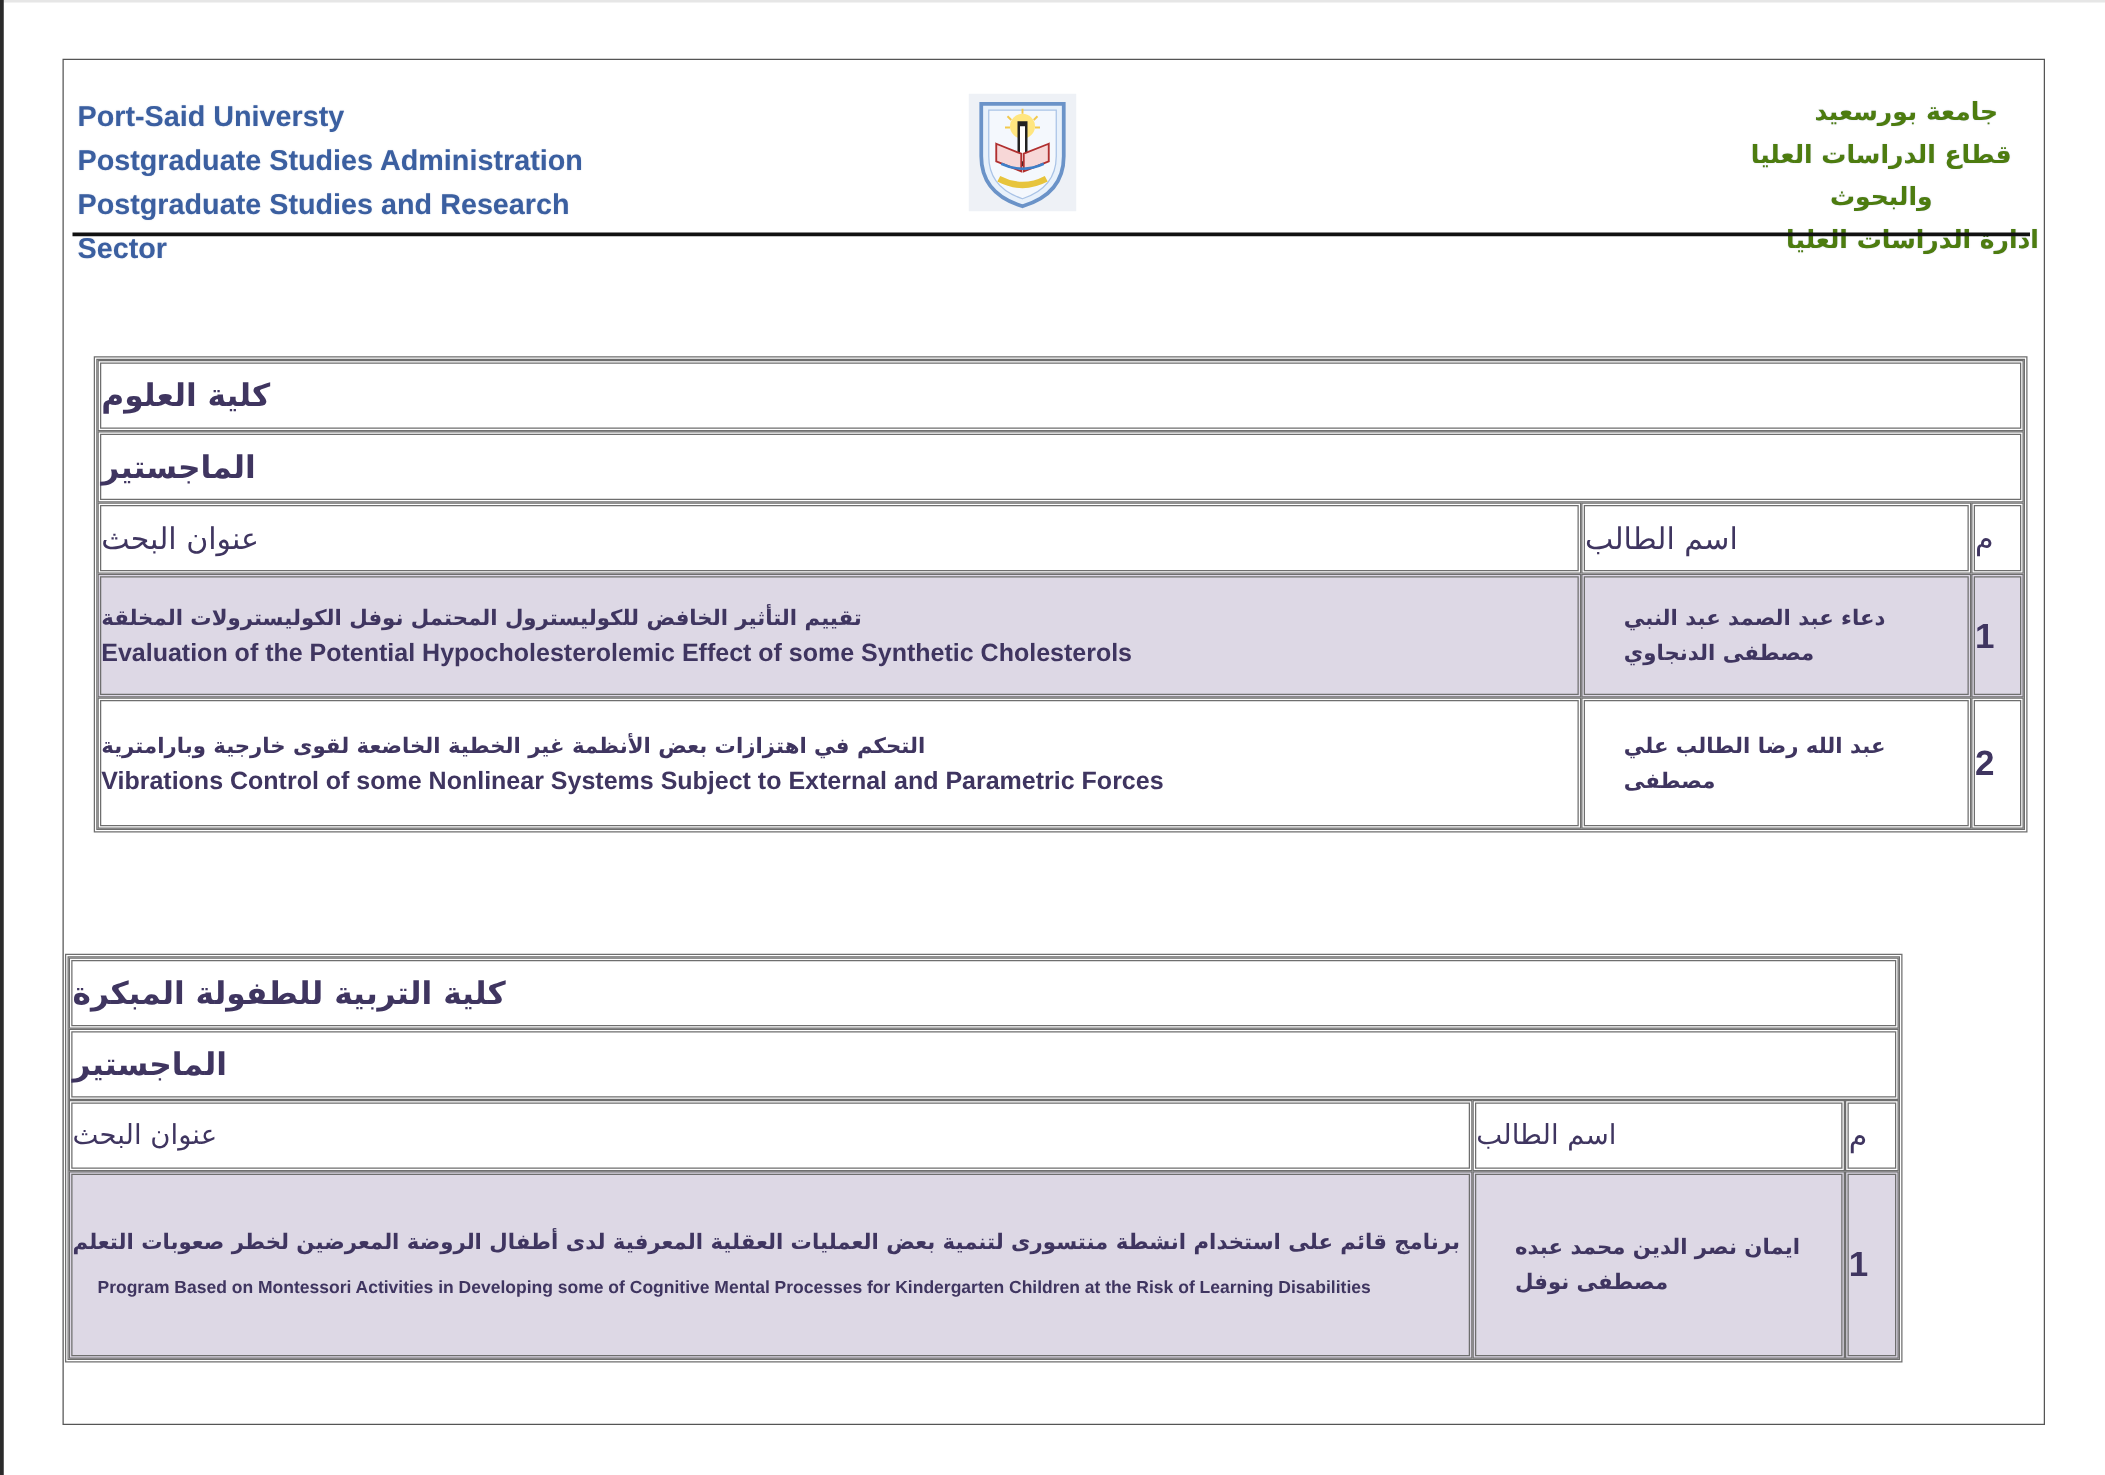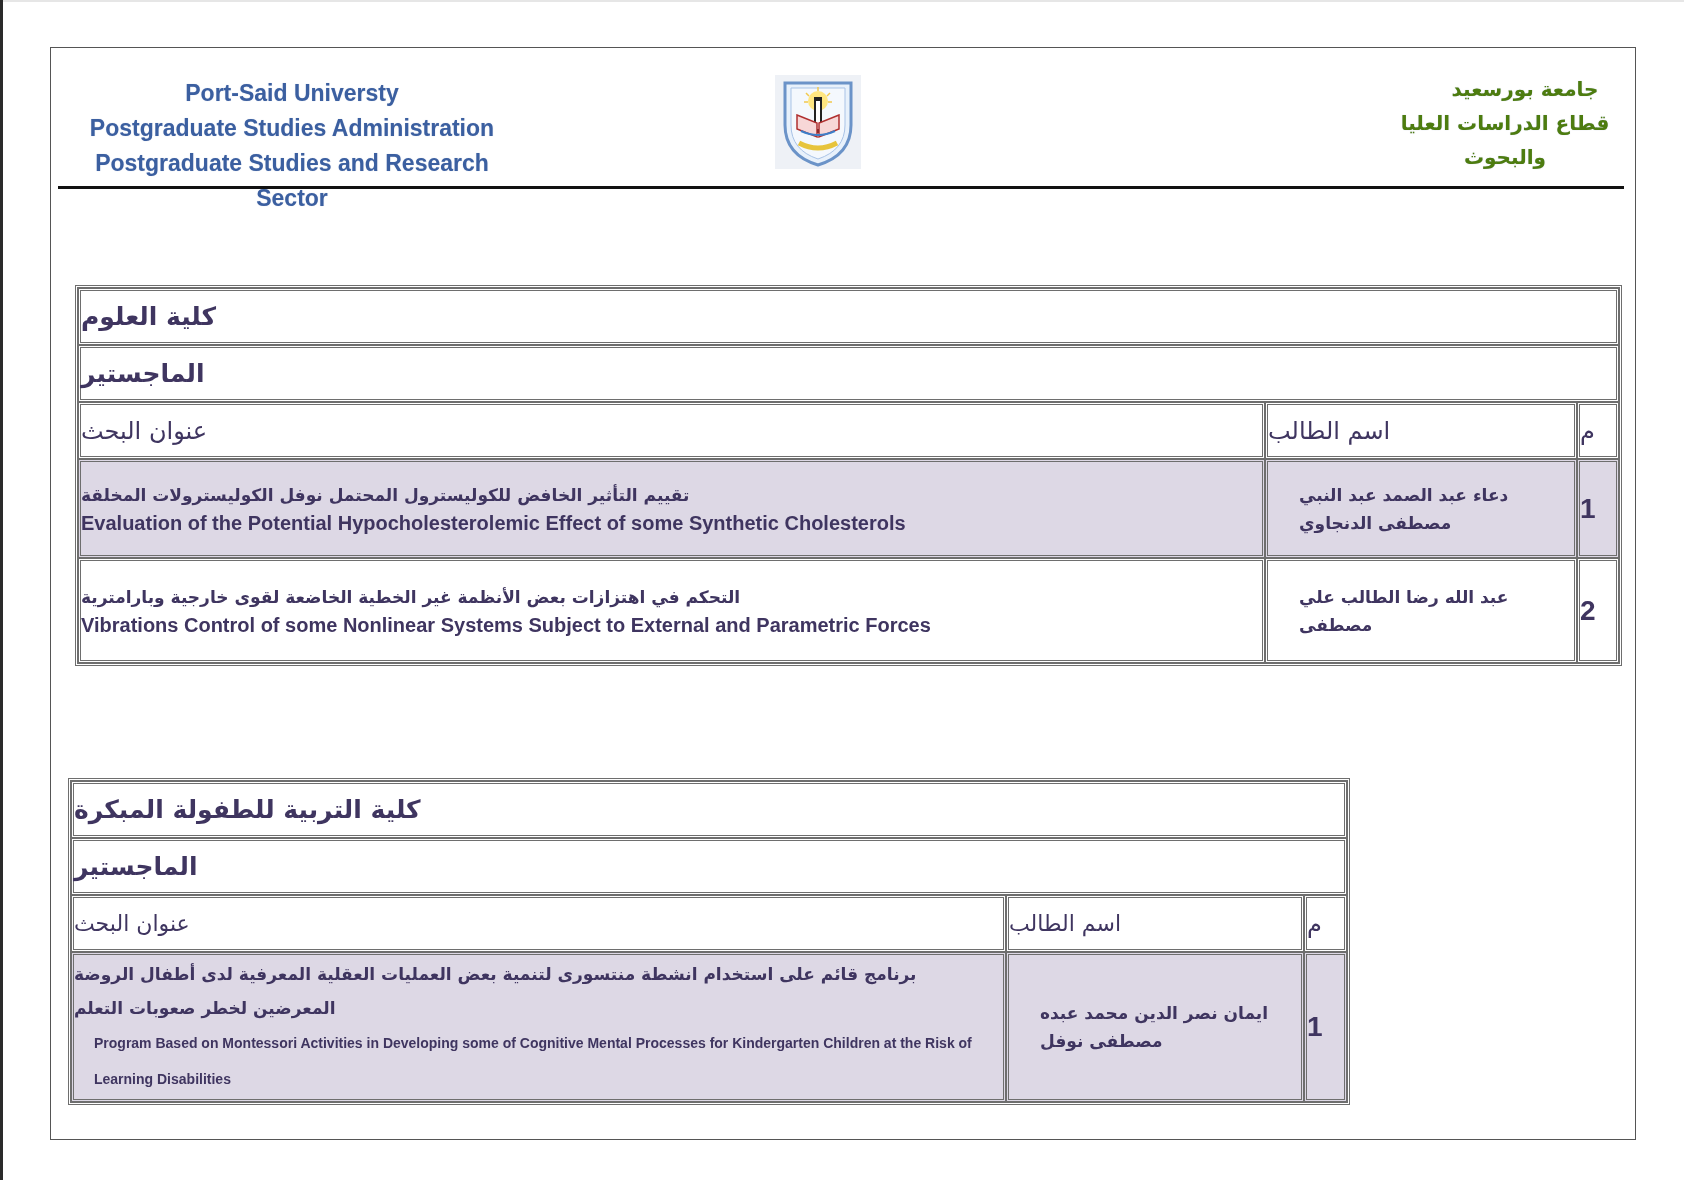--- a/index.html
+++ b/index.html
@@ -8,21 +8,21 @@
     background:#ffffff;
     font-family:"DejaVu Sans", sans-serif;
   }
   .left-edge { position:absolute; left:0; top:0; width:3px; height:1180px; background:#2a2a2a; }
   .top-edge { position:absolute; left:0; top:0; width:1684px; height:2px; background:#e6e6e6; }
   .page-frame {
     position:absolute; left:50px; top:47px; width:1586px; height:1093px;
     border:1px solid #555; box-sizing:border-box;
   }
   .hdr-en {
-    position:absolute; left:62px; top:76px; width:460px; text-align:center;
+    position:absolute; left:62px; top:76px; width:460px; 
     color:#3b5fa0; font-family:"Liberation Sans", sans-serif; font-weight:bold;
     font-size:23px; line-height:35px; text-shadow:0 0 1px rgba(80,110,170,.35);
   }
   .hdr-ar {
     position:absolute; left:1370px; top:72px; width:270px; text-align:center; direction:rtl;
     color:#4d7c0f; font-family:"DejaVu Sans", sans-serif; font-weight:bold;
     font-size:20px; line-height:34px; text-shadow:0 0 1px rgba(80,110,170,.35);
   }
   .hdr-ar div:nth-child(1) { padding-left:40px; }
   .hdr-ar div:nth-child(3) { padding-left:50px; }
@@ -35,21 +35,21 @@
   table.grid {
     position:absolute; border-collapse:separate; border-spacing:0;
     border:3px double #6e6e6e; direction:rtl; table-layout:fixed;
     color:#3f3560;
   }
   table.grid td {
     border:3px double #6e6e6e; text-align:left; vertical-align:middle; padding:0;
     box-sizing:border-box;
   }
   .t1 { left:75px; top:285px; width:1547px; }
-  .t2 { left:68px; top:763px; width:1282px;margin-top:15px; }
+  .t2 { left:52px; top:763px; width:1470px; }
   .faculty { height:57px; font-weight:bold; font-size:25px; }
   .degree { height:57px; font-weight:bold; font-size:25px; }
   .colhead { height:57px; font-size:24px; }
   .colhead .m-h { font-size:24px; }
   .row-shade { background:#ddd8e5; }
   .num { font-family:"Liberation Sans", sans-serif; font-weight:bold; font-size:28px; }
   .name { font-weight:bold; font-size:17px; line-height:28px; padding:0 31px !important; }
   .title-ar { font-weight:bold; font-size:17px; line-height:28px; }
   .title-en { font-family:"Liberation Sans", sans-serif; font-weight:bold; font-size:20px; line-height:28px; direction:ltr; }
   .t2 .title-en { font-size:14px; line-height:36px; padding:0 20px; }
@@ -86,20 +86,21 @@
     <path d="M22 40 L42 48 L42 62 L22 54 Z" fill="#f7d7d7" stroke="#b03030" stroke-width="1.5"></path>
     <path d="M64 40 L44 48 L44 62 L64 54 Z" fill="#f7d7d7" stroke="#b03030" stroke-width="1.5"></path>
     <path d="M26 56 Q43 64 60 56" fill="none" stroke="#3e7fc9" stroke-width="2"></path>
     <path d="M24 68 Q43 78 62 68" fill="none" stroke="#e7c43c" stroke-width="5"></path>
   </svg>
 </div>
 
 <div class="hdr-ar">
   <div>جامعة بورسعيد</div>
   <div>قطاع الدراسات العليا والبحوث</div>
+  <div>ادارة الدراسات العليا</div>
 </div>
 
 <div class="hdr-line"></div>
 
 <table class="grid t1">
   <colgroup>
     <col style="width:42px">
     <col style="width:312px">
     <col>
   </colgroup>

